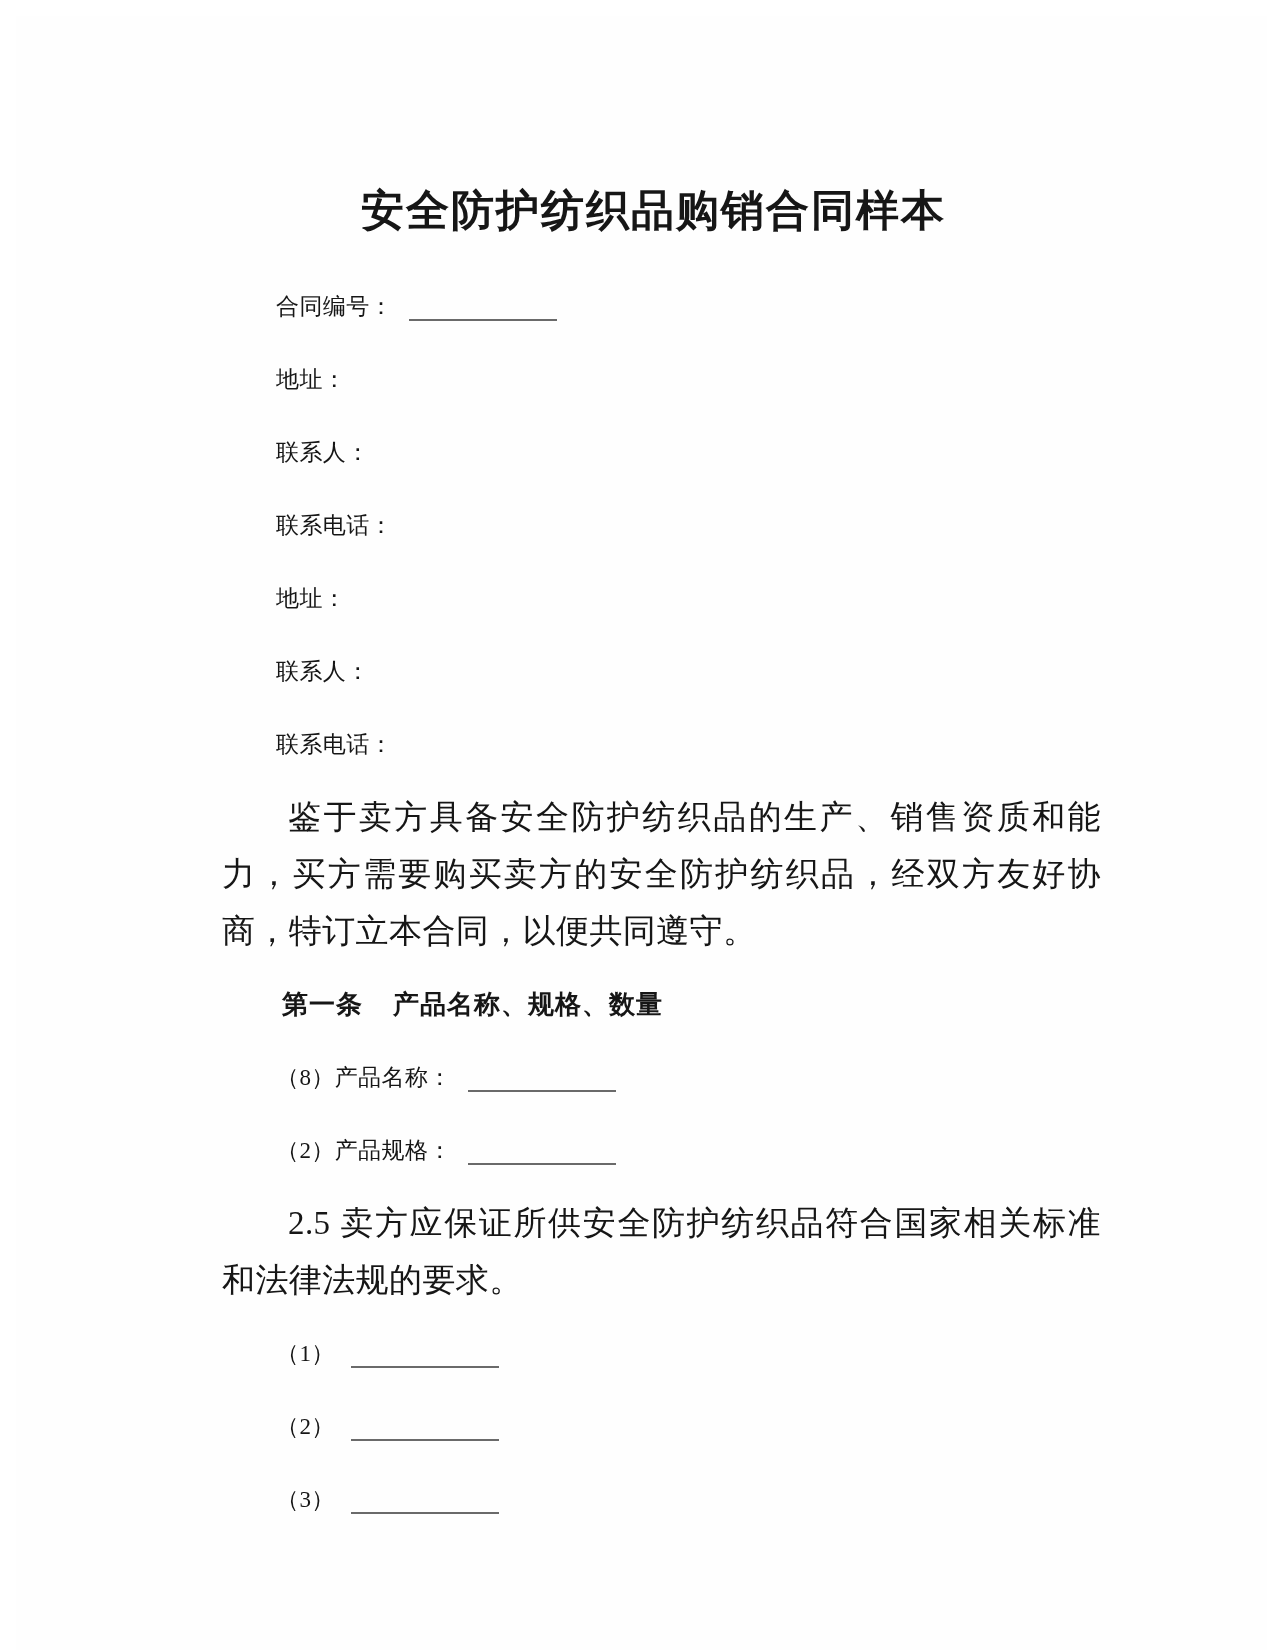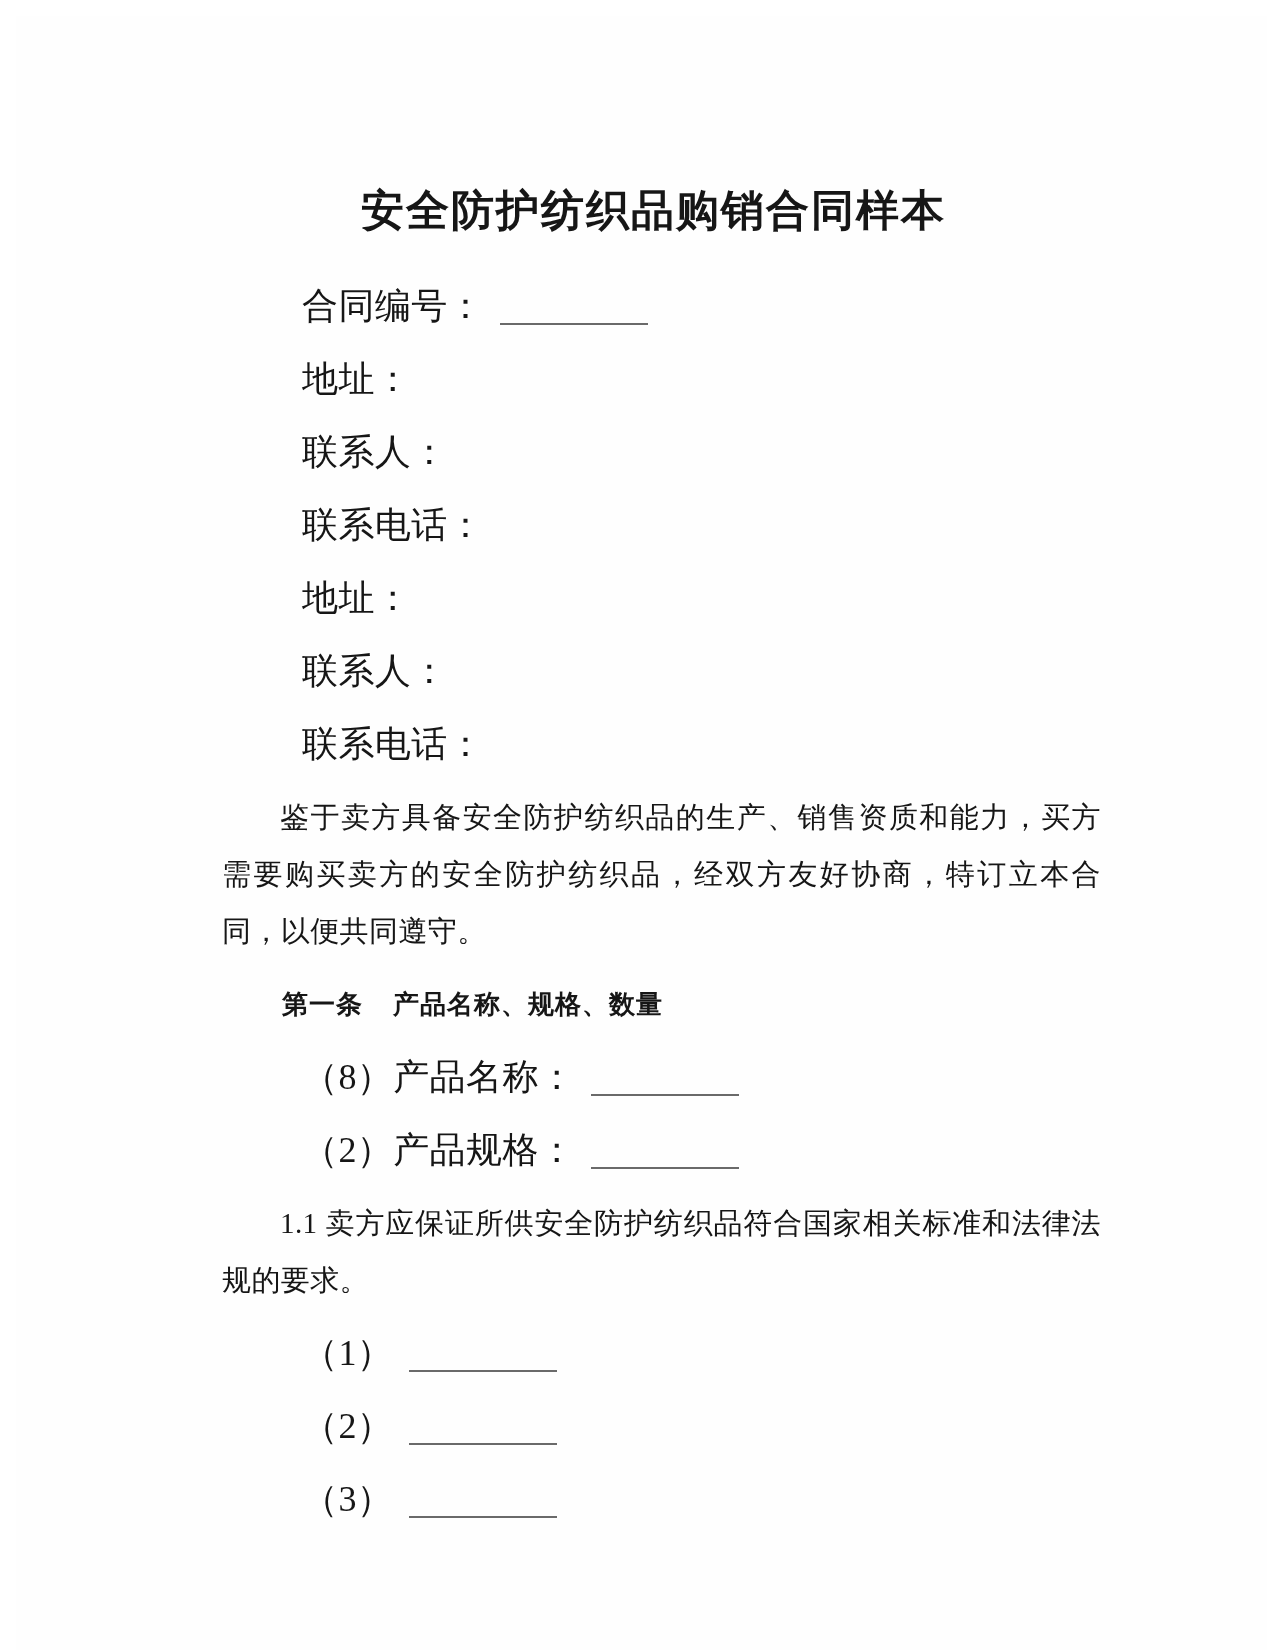--- a/index.html
+++ b/index.html
@@ -21,28 +21,28 @@
     font-family: "Liberation Serif", "DejaVu Serif", serif;
     font-size: 43px;
     font-weight: bold;
     line-height: 62px;
     text-align: center;
     letter-spacing: 2px;
     margin-bottom: 20px;
     white-space: nowrap;
   }
   .line {
-    font-size: 36px;
+    font-size: 23px;
     line-height: 57px;
     letter-spacing: 0.4px;
     text-indent: 2em;
     white-space: nowrap;
   }
   .para {
-    font-size: 29px;
+    font-size: 33px;
     line-height: 57px;
     letter-spacing: 0.4px;
     text-indent: 2em;
     text-align: justify;
     width: 895px;
   }
   .heading {
     font-family: "Liberation Sans", "DejaVu Sans", sans-serif;
     font-weight: bold;
     font-size: 26px;
@@ -73,20 +73,20 @@
     <div class="line"><span>地址：</span></div>
     <div class="line"><span>联系人：</span></div>
     <div class="line"><span>联系电话：</span></div>
 
     <p class="para">鉴于卖方具备安全防护纺织品的生产、销售资质和能力，买方需要购买卖方的安全防护纺织品，经双方友好协商，特订立本合同，以便共同遵守。</p>
 
     <div class="line heading"><span>第一条</span><span class="ht">产品名称、规格、数量</span></div>
     <div class="line"><span>（8）产品名称：</span><span class="blank"></span></div>
     <div class="line"><span>（2）产品规格：</span><span class="blank"></span></div>
 
-    <p class="para">1.1 卖方应保证所供安全防护纺织品符合国家相关标准和法律法规的要求。</p>
+    <p class="para">2.5 卖方应保证所供安全防护纺织品符合国家相关标准和法律法规的要求。</p>
     <div class="line"><span>（1）</span><span class="blank"></span></div>
     <div class="line"><span>（2）</span><span class="blank"></span></div>
     <div class="line"><span>（3）</span><span class="blank"></span></div>
 
 
   </div>
 </div>
 
 </body></html>

